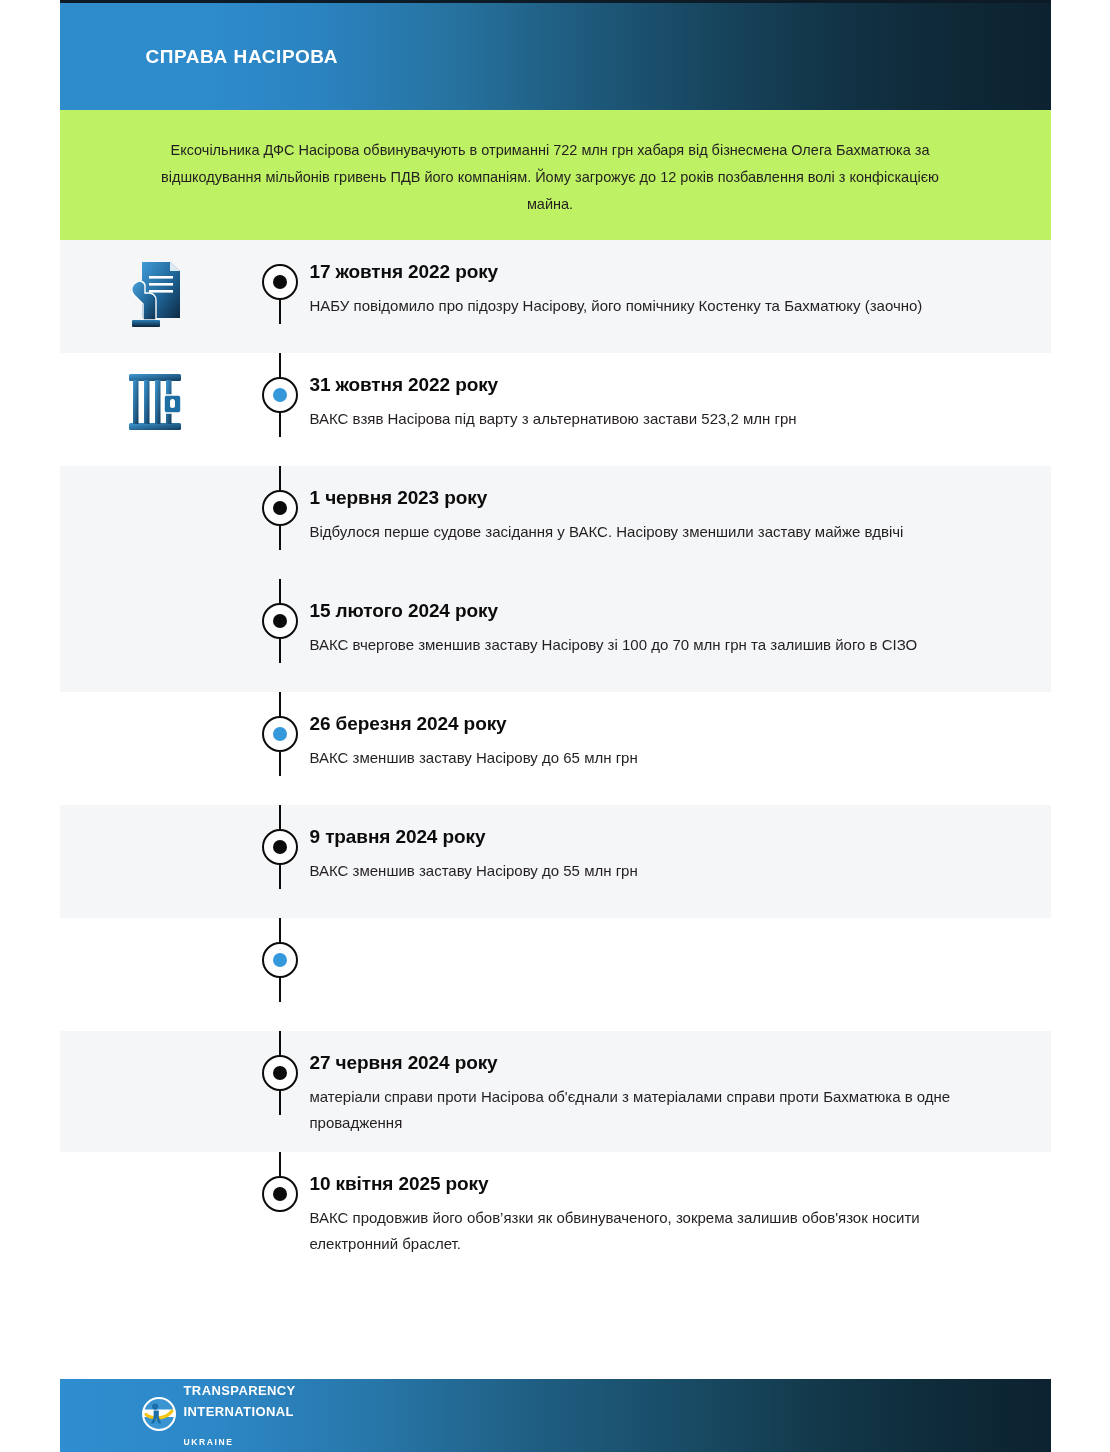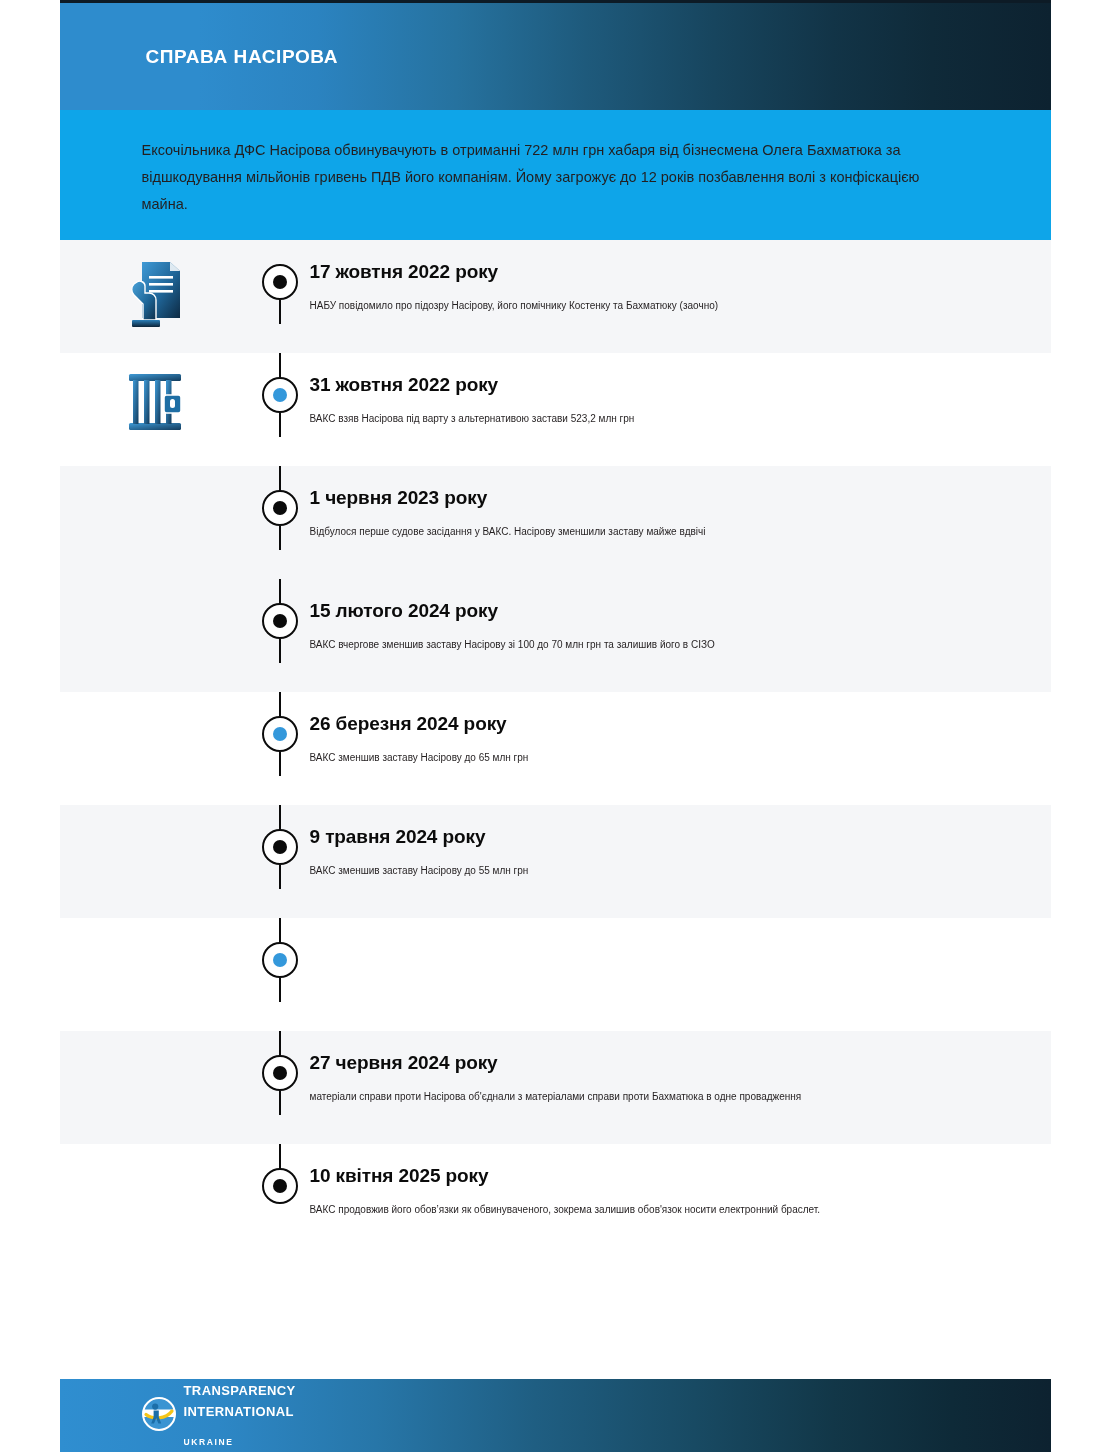--- a/index.html
+++ b/index.html
@@ -48,21 +48,22 @@
     font-weight: bold;
     letter-spacing: 0.6px;
     text-transform: uppercase;
     line-height: 1;
   }
 
   
   .intro {
     box-sizing: border-box;
     padding: 27px 92px 22px 82px;
-    background: #0ea5e9;
+    background: #bef264;
+    text-align: center;
   }
   .intro-text {
     font-size: 14.5px;
     line-height: 27px;
     color: #231f20;
     margin: 0;
     max-width: 930px;
   }
 
   
@@ -149,21 +150,21 @@
   }
   .ev-date {
     font-size: 19px;
     font-weight: bold;
     color: #0b0b0b;
     line-height: 1.25;
     margin: 0 0 9px 0;
     letter-spacing: -0.1px;
   }
   .ev-desc {
-    font-size: 10px;
+    font-size: 15px;
     line-height: 26px;
     color: #231f20;
     margin: 0;
   }
 
   
   .footer {
     position: absolute;
     left: 0;
     bottom: 0;

